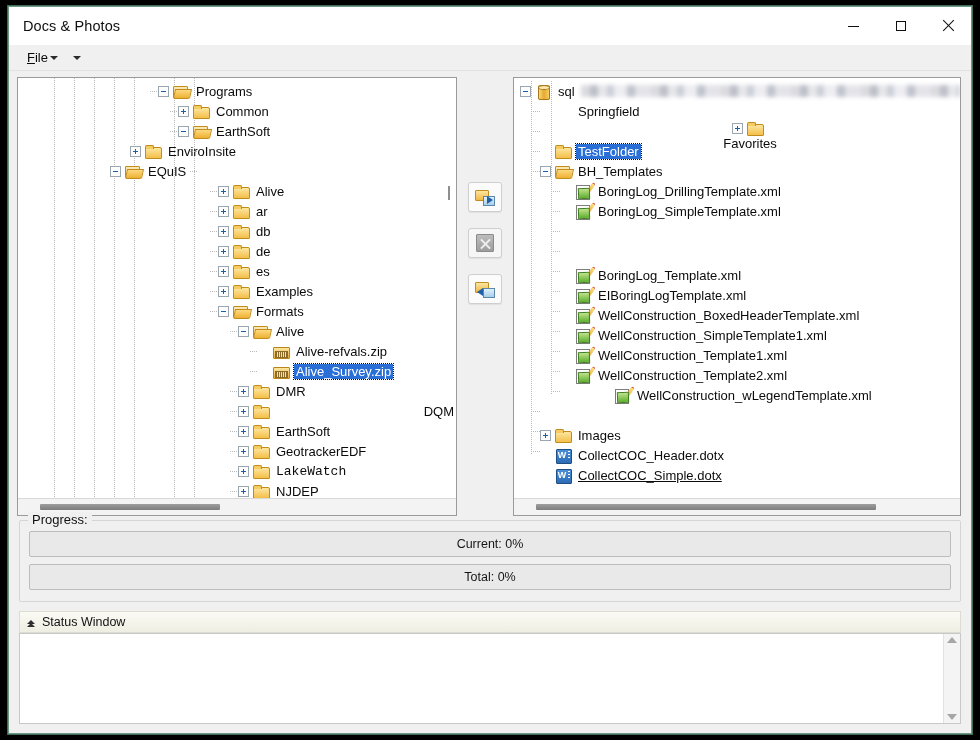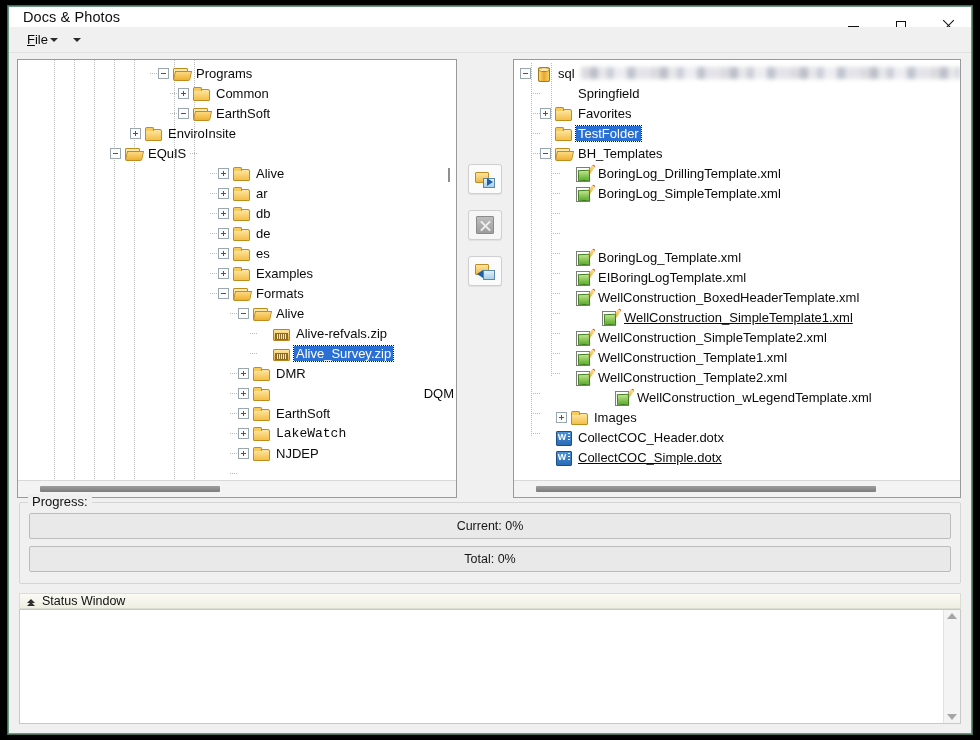--- a/index.html
+++ b/index.html
@@ -14,21 +14,21 @@
     position: absolute;
     left: 8px; top: 6px;
     width: 964px; height: 728px;
     background: #f0f0f0;
     border: 1px solid #6a9b82;
     box-shadow: 0 0 0 1px #3f6b57;
     display: flex; flex-direction: column;
   }
   
   .titlebar {
-    height: 20px; background: #ffffff;
+    height: 38px; background: #ffffff;
     display: flex; align-items: center;
     flex: 0 0 auto; position: relative;
   }
   .title-text {
     font-size: 14.5px; color: #0f0f0f;
     padding-left: 14px; letter-spacing: .1px;
   }
   .win-buttons { position: absolute; right: 0; top: 0; height: 38px; display: flex; }
   .win-btn {
     width: 47px; height: 38px;
@@ -283,21 +283,21 @@
   .pbar {
     height: 26px; background: #e9e9e9;
     border: 1px solid #bcbcbc; border-radius: 2px;
     display: flex; align-items: center; justify-content: center;
     font-size: 12.5px; color: #161616; margin-bottom: 7px;
   }
   .pbar:last-child { margin-bottom: 0; }
 
   
   .status-header {
-    margin: 9px 10px 0 10px; height: 16px; flex: 0 0 auto;
+    margin: 9px 10px 0 10px; height: 22px; flex: 0 0 auto;
     background: linear-gradient(#fbfbf5,#eeeee2);
     border: 1px solid #dcdcd2;
     display: flex; align-items: center; gap: 7px;
     padding-left: 7px; font-size: 12.5px; color: #101010;
     cursor: default;
   }
   .chev-up {
     width: 0; height: 0; border-left: 4px solid transparent;
     border-right: 4px solid transparent; border-bottom: 4px solid #2f2f2f;
     position: relative;
@@ -486,20 +486,27 @@
                 <span class="ico folder-closed"></span>
               </span>
               <span class="label">DQM</span>
             </div>
             <div class="row" style="padding-left: 220px;">
               <span class="lead">
                 <span class="twisty plus"></span>
                 <span class="ico folder-closed"></span>
               </span>
               <span class="label">EarthSoft</span>
+            </div>
+            <div class="row" style="padding-left: 220px;">
+              <span class="lead">
+                <span class="twisty plus"></span>
+                <span class="ico folder-closed"></span>
+              </span>
+              <span class="label">GeotrackerEDF</span>
             </div>
             <div class="row" style="padding-left: 220px; font-family: Liberation Mono, monospace;">
               <span class="lead">
                 <span class="twisty plus"></span>
                 <span class="ico folder-closed"></span>
               </span>
               <span class="label">LakeWatch</span>
             </div>
             <div class="row" style="padding-left: 220px;">
               <span class="lead">
@@ -568,21 +575,21 @@
               <span class="label">sql</span>
               <span style="display: inline-block; height: 12px; width: 395px; margin-left: 4px; background: repeating-linear-gradient(90deg, rgb(217, 217, 222) 0px, rgb(217, 217, 222) 9px, rgb(185, 188, 198) 9px, rgb(185, 188, 198) 17px, rgb(230, 230, 234) 17px, rgb(230, 230, 234) 26px, rgb(201, 204, 214) 26px, rgb(201, 204, 214) 33px, rgb(237, 237, 241) 33px, rgb(237, 237, 241) 46px, rgb(188, 192, 203) 46px, rgb(188, 192, 203) 54px, rgb(226, 226, 232) 54px, rgb(226, 226, 232) 70px); filter: blur(2.2px); opacity: 0.95; vertical-align: middle;"></span>
             </div>
             <div class="row" style="padding-left: 26px;">
               <span class="lead">
                 <span class="twisty-gap"></span>
                 <span class="ico" style="visibility: hidden;"></span>
               </span>
               <span class="label">Springfield</span>
             </div>
-            <div class="row" style="padding-left: 26px;">
+            <div class="row" style="padding-left: 26px; flex-direction: column;">
               <span class="lead">
                 <span class="twisty plus"></span>
                 <span class="ico folder-closed"></span>
               </span>
               <span class="label">Favorites</span>
             </div>
             <div class="row" style="padding-left: 26px;">
               <span class="lead">
                 <span class="twisty-gap"></span>
                 <span class="ico folder-closed"></span>
@@ -634,66 +641,57 @@
             </div>
             <div class="row" style="padding-left: 46px;">
               <span class="lead">
                 <span class="twisty-gap"></span>
                 <span class="ico xmlico">
                   <i class="pencil"></i>
                 </span>
               </span>
               <span class="label">WellConstruction_BoxedHeaderTemplate.xml</span>
             </div>
-            <div class="row" style="padding-left: 72px; text-decoration: underline;">
+            <div class="row" style="padding-left: 46px;">
               <span class="lead">
                 <span class="twisty-gap"></span>
                 <span class="ico xmlico">
                   <i class="pencil"></i>
                 </span>
               </span>
               <span class="label">WellConstruction_SimpleTemplate1.xml</span>
             </div>
             <div class="row" style="padding-left: 46px;">
               <span class="lead">
                 <span class="twisty-gap"></span>
                 <span class="ico xmlico">
                   <i class="pencil"></i>
                 </span>
               </span>
-              <span class="label">WellConstruction_SimpleTemplate2.xml</span>
+              <span class="label">WellConstruction_Template1.xml</span>
             </div>
             <div class="row" style="padding-left: 46px;">
               <span class="lead">
                 <span class="twisty-gap"></span>
                 <span class="ico xmlico">
                   <i class="pencil"></i>
                 </span>
               </span>
-              <span class="label">WellConstruction_Template1.xml</span>
-            </div>
-            <div class="row" style="padding-left: 46px;">
-              <span class="lead">
-                <span class="twisty-gap"></span>
-                <span class="ico xmlico">
-                  <i class="pencil"></i>
-                </span>
-              </span>
               <span class="label">WellConstruction_Template2.xml</span>
             </div>
             <div class="row" style="padding-left: 46px; margin-left: 39px;">
               <span class="lead">
                 <span class="twisty-gap"></span>
                 <span class="ico xmlico">
                   <i class="pencil"></i>
                 </span>
               </span>
               <span class="label">WellConstruction_wLegendTemplate.xml</span>
             </div>
-            <div class="row" style="padding-left: 42px;">
+            <div class="row" style="padding-left: 26px; margin-top: 20px;">
               <span class="lead">
                 <span class="twisty plus"></span>
                 <span class="ico folder-closed"></span>
               </span>
               <span class="label">Images</span>
             </div>
             <div class="row" style="padding-left: 26px;">
               <span class="lead">
                 <span class="twisty-gap"></span>
                 <span class="ico wordico">

